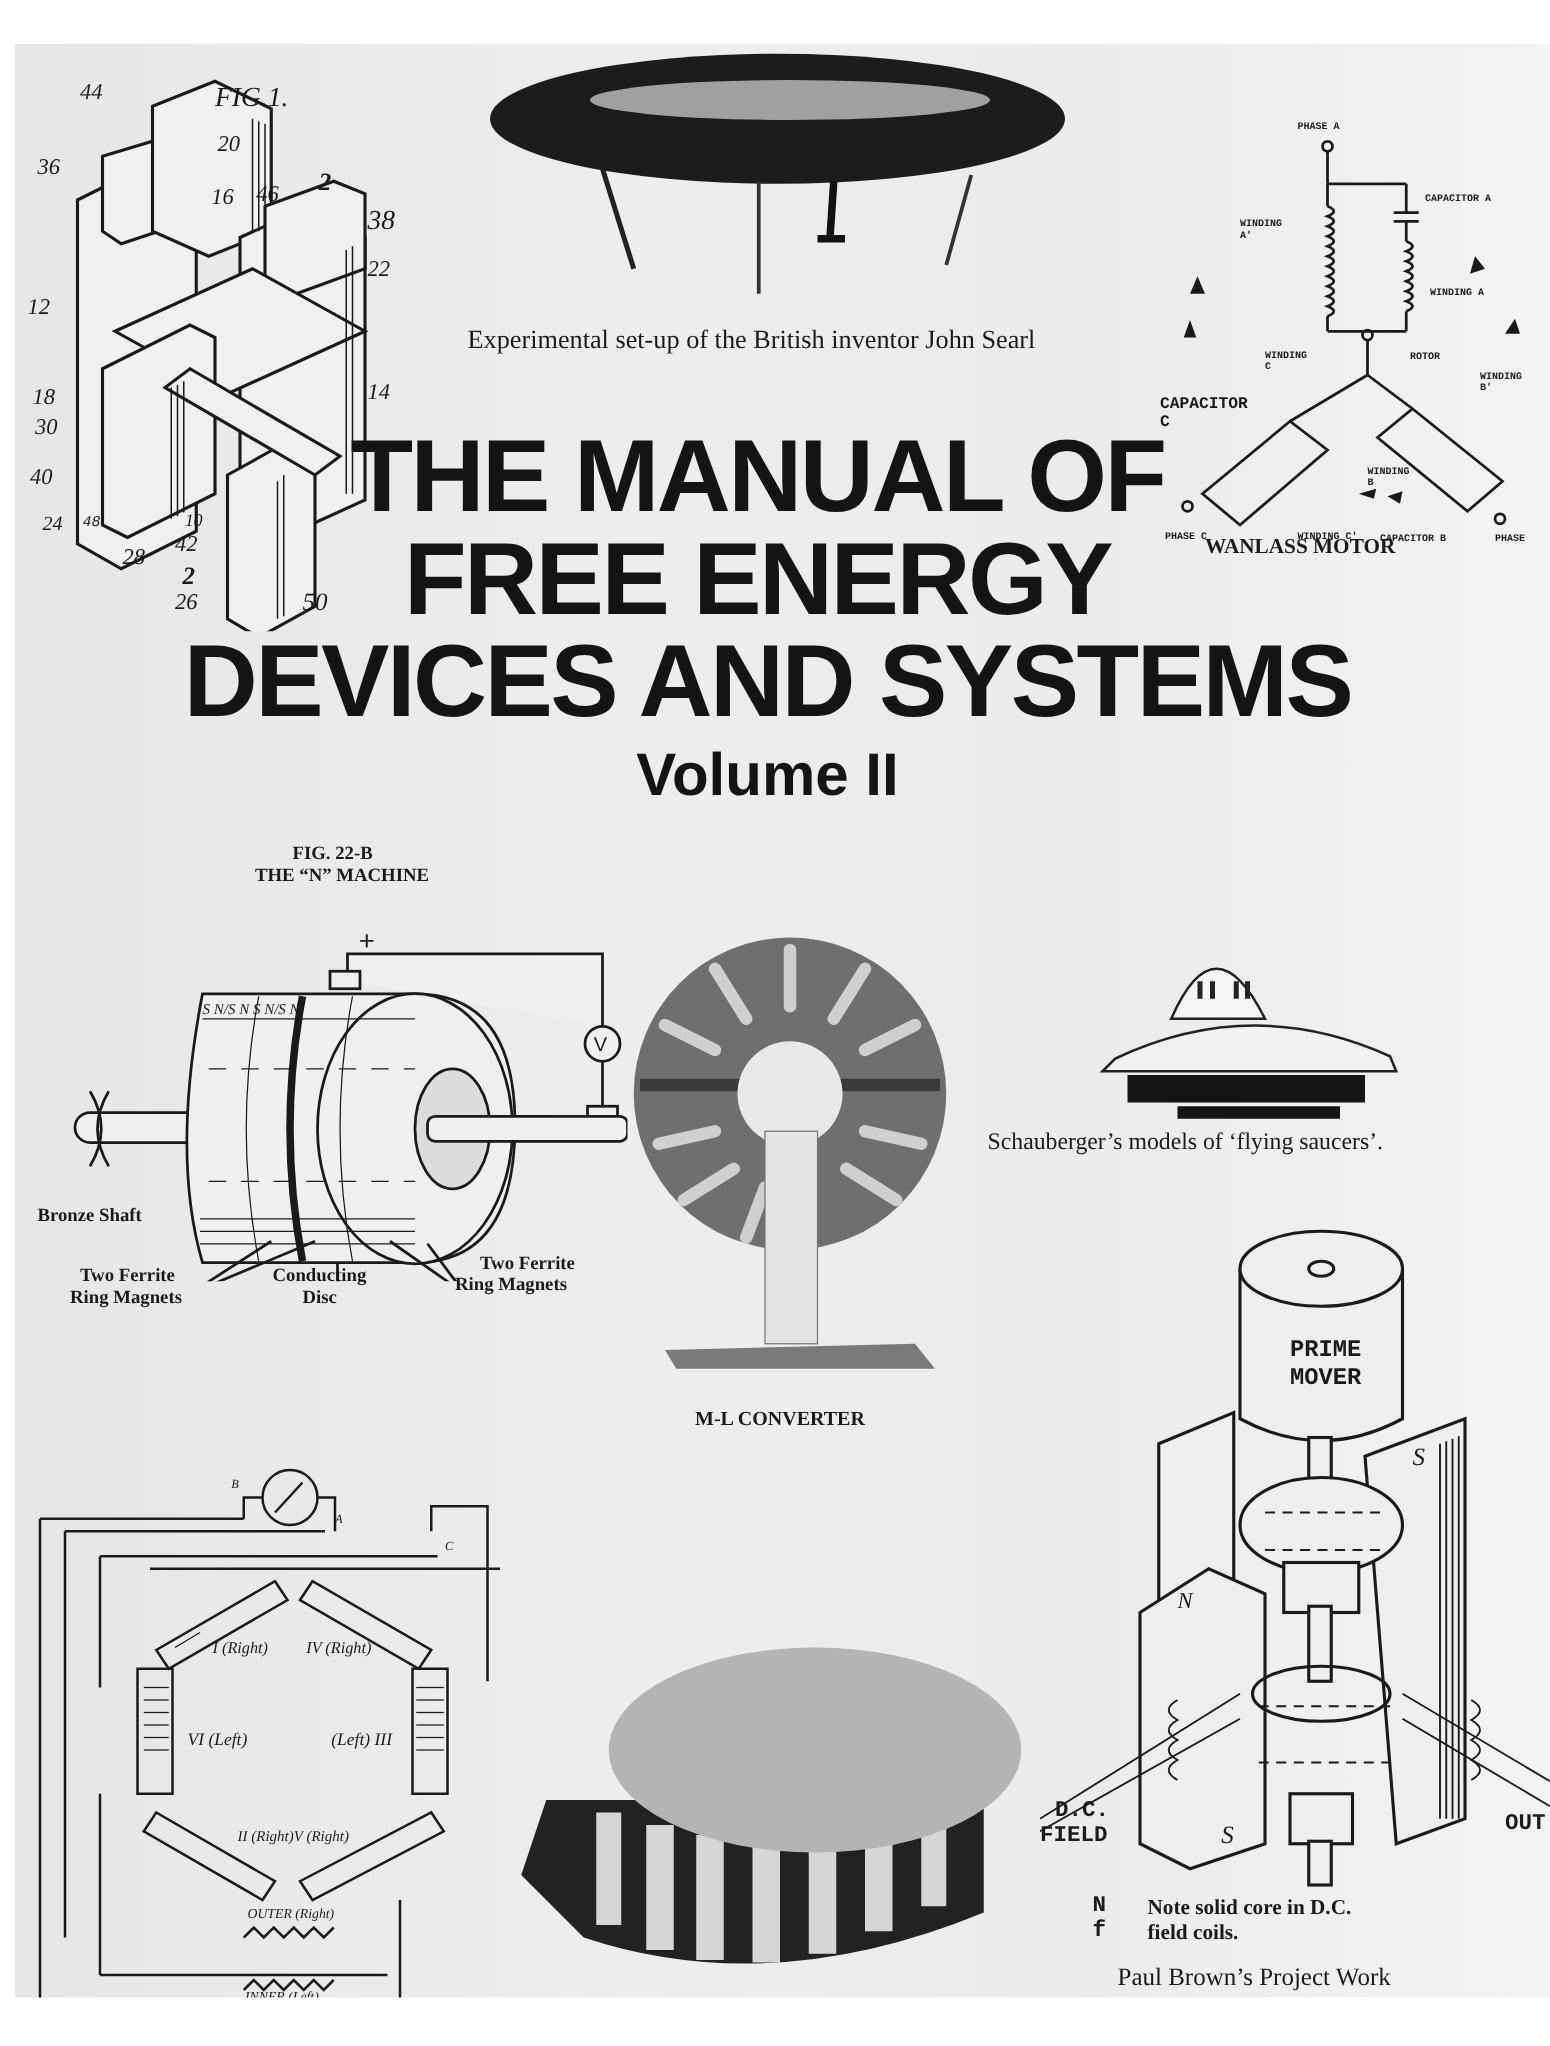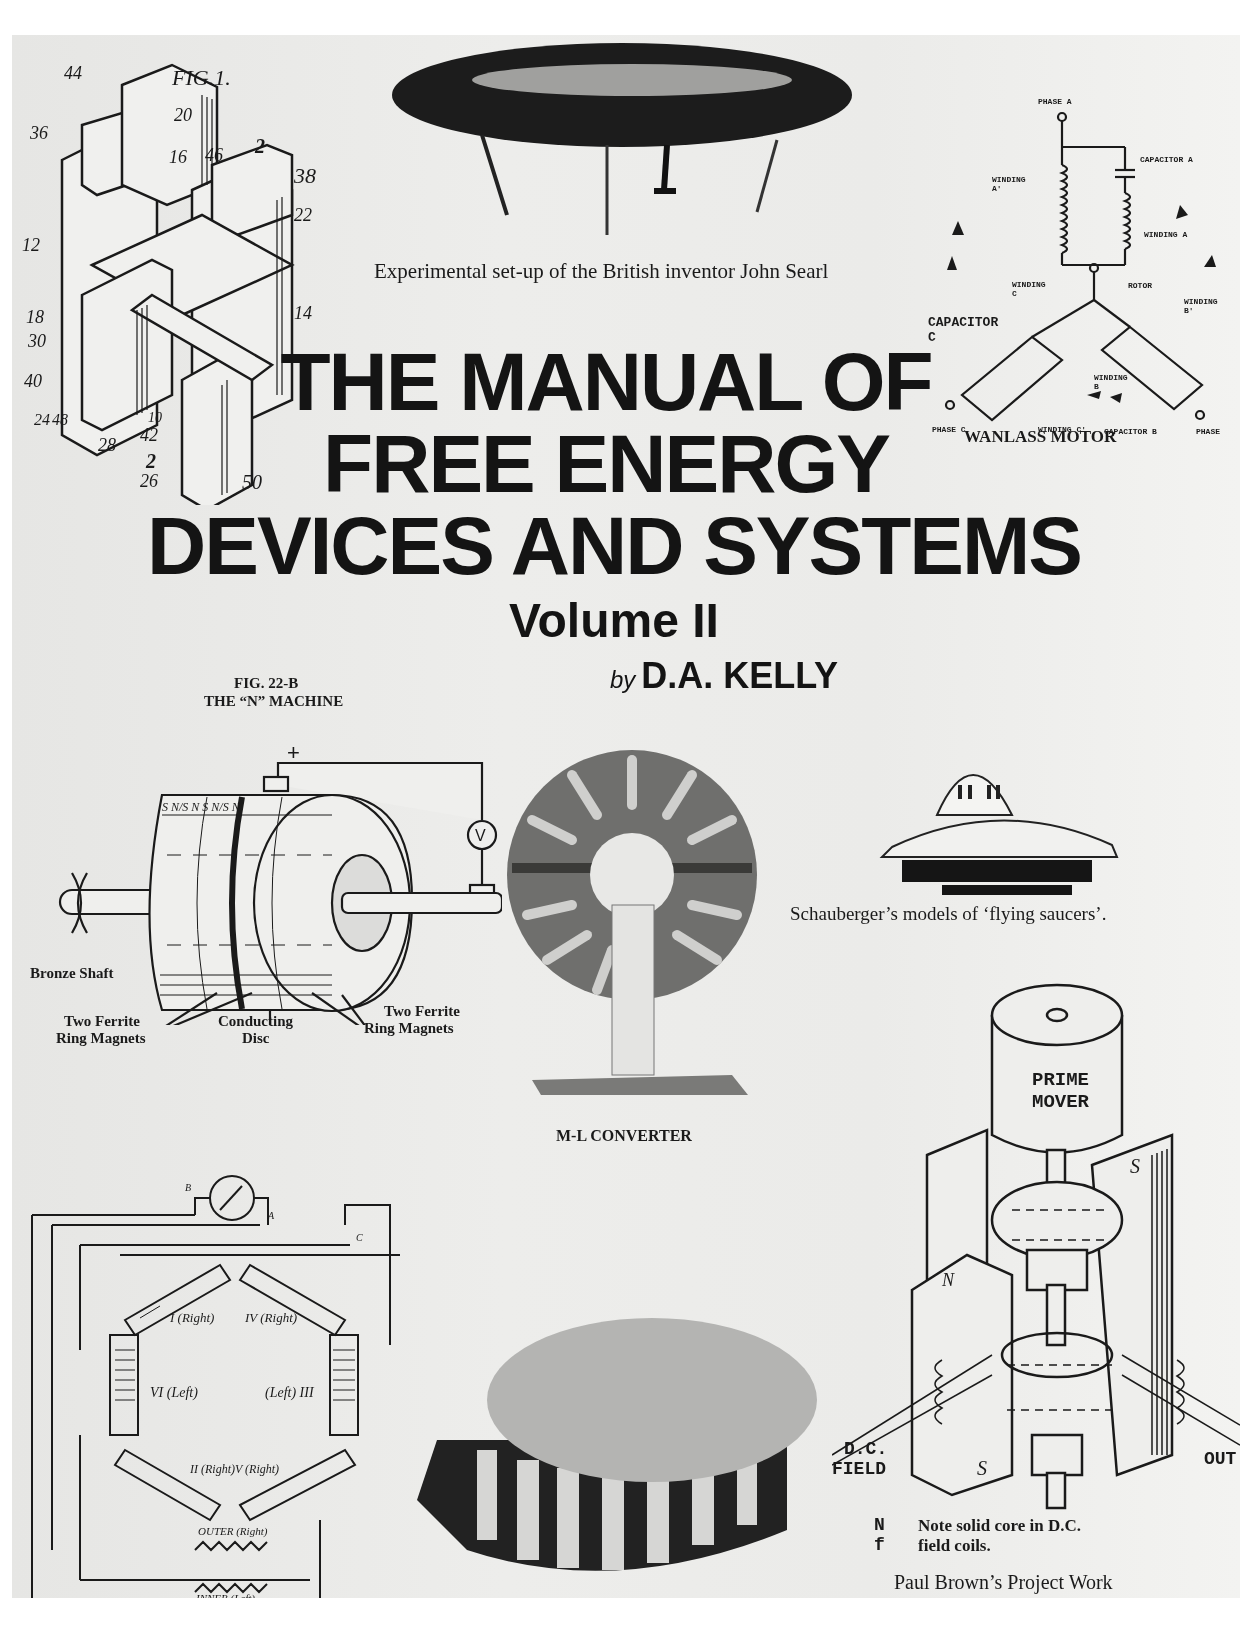--- a/index.html
+++ b/index.html
@@ -58,21 +58,21 @@
     <span class="cap" style="left:157px;top:112px;font-style:italic;font-size:18px;position:absolute;">16</span>
     <span class="cap" style="left:282px;top:128px;font-style:italic;font-size:22px;position:absolute;">38</span>
     <span class="cap" style="left:282px;top:170px;font-style:italic;font-size:18px;position:absolute;">22</span>
     <span class="cap" style="left:10px;top:200px;font-style:italic;font-size:18px;position:absolute;">12</span>
     <span class="cap" style="left:282px;top:268px;font-style:italic;font-size:18px;position:absolute;">14</span>
     <span class="cap" style="left:14px;top:272px;font-style:italic;font-size:18px;position:absolute;">18</span>
     <span class="cap" style="left:16px;top:296px;font-style:italic;font-size:18px;position:absolute;">30</span>
     <span class="cap" style="left:12px;top:336px;font-style:italic;font-size:18px;position:absolute;">40</span>
     <span class="cap" style="left:136px;top:375px;font-style:italic;font-size:14px;position:absolute;">10</span>
     <span class="cap" style="left:22px;top:376px;font-style:italic;font-size:16px;position:absolute;">24</span>
-    <span class="cap" style="left:40px;top:376px;font-style:italic;font-size:16px;position:absolute;">48</span>
+    <span class="cap" style="left:54px;top:376px;font-style:italic;font-size:12px;position:absolute;font-family:Liberation Mono, monospace;">48</span>
     <span class="cap" style="left:86px;top:400px;font-style:italic;font-size:18px;position:absolute;">28</span>
     <span class="cap" style="left:128px;top:390px;font-style:italic;font-size:18px;position:absolute;">42</span>
     <span class="cap" style="left:134px;top:415px;font-style:italic;font-weight:bold;font-size:20px;position:absolute;">2</span>
     <span class="cap" style="left:128px;top:436px;font-style:italic;font-size:18px;position:absolute;">26</span>
     <span class="cap" style="left:230px;top:436px;font-style:italic;font-size:20px;position:absolute;">50</span>
   </div>
 
   <div class="abs" style="left:360px;top:5px;width:500px;height:200px;">
     <svg width="500" height="200">
       <ellipse cx="250" cy="55" rx="230" ry="52" fill="#1c1c1c"></ellipse>
@@ -133,23 +133,20 @@
     <span class="cap mono" style="position:absolute;left:80px;top:350px;font-size:8px;width:48px;padding-left:46px;">WINDING C'</span>
     <span class="cap mono" style="position:absolute;left:192px;top:352px;font-size:8px;">CAPACITOR B</span>
     <span class="cap mono" style="position:absolute;left:284px;top:352px;font-size:8px;">PHASE</span>
   </div>
   <div class="cap cap-b" style="left:952px;top:392px;font-size:17px;">WANLASS MOTOR</div>
 
   <div class="title t1">THE MANUAL OF</div>
   <div class="title t2">FREE ENERGY</div>
   <div class="title vol">Volume II</div>
   <div class="title t3">DEVICES AND SYSTEMS</div>
-  <div class="byline">
-    <span class="by">by</span><span>D.A. KELLY</span>
-  </div>
 
   <div class="cap cap-b" style="left:222px;top:640px;font-size:15px;">FIG. 22-B</div>
   <div class="cap cap-b" style="left:192px;top:658px;font-size:15px;">THE “N” MACHINE</div>
   <div class="abs" style="left:30px;top:690px;width:460px;height:300px;">
     <svg width="460" height="300">
       <g fill="#efefed" stroke="#1a1a1a" stroke-width="2.2">
         <path d="M236,60 L236,38 L440,38 L440,95"></path>
         <rect x="222" y="52" width="24" height="14"></rect>
         <circle cx="440" cy="110" r="14"></circle>
         <line x1="440" y1="124" x2="440" y2="160"></line>

